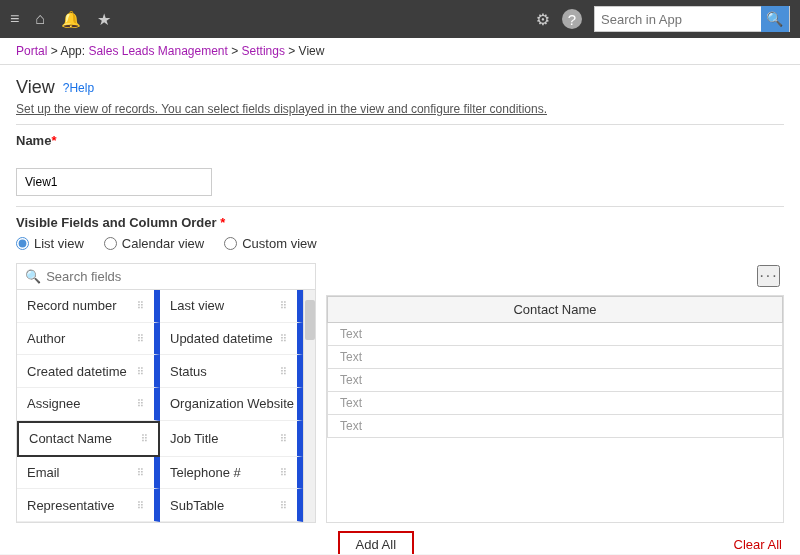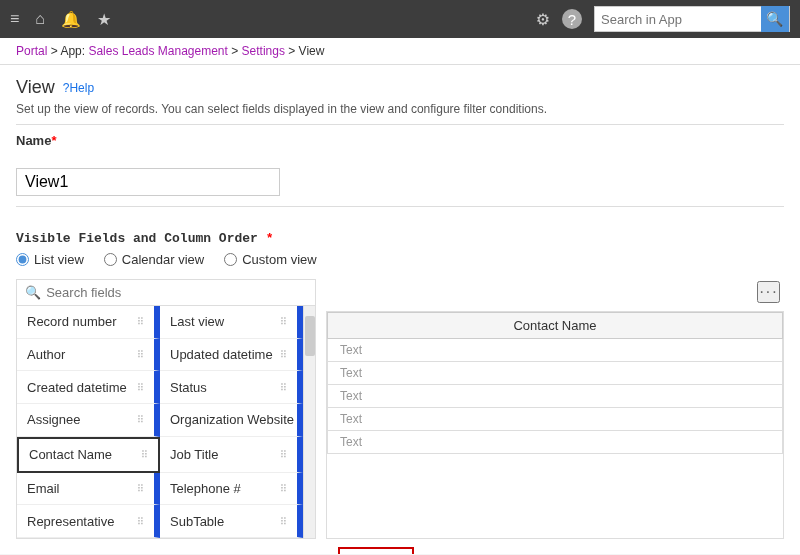--- a/index.html
+++ b/index.html
@@ -22,29 +22,29 @@
     
     .breadcrumb { padding: 6px 16px; font-size: 12px; background: #fff; border-bottom: 1px solid #ddd; }
     .breadcrumb a { color: #a21caf; text-decoration: none; }
     .breadcrumb span { color: #333; }
 
     
     .main { background: #fff; padding: 12px 16px; height: calc(555px - 38px - 28px); overflow: hidden; }
 
     .page-title { font-size: 18px; font-weight: normal; color: #333; display: flex; align-items: center; gap: 8px; }
     .help-link { font-size: 12px; color: #1a73e8; text-decoration: none; }
-    .page-desc { font-size: 12px; color: #555; margin: 4px 0 8px 0; }
+    .page-desc { font-size: 12px; color: #555; margin: 4px 0 8px 0; text-decoration: underline; }
     .divider { border: none; border-top: 1px solid #ddd; margin: 8px 0; }
 
     
     .field-label { font-size: 13px; font-weight: bold; margin-bottom: 20px; }
     .required { color: red; }
-    .name-input { width: 264px; height: 28px; border: 1px solid #ccc; padding: 0 8px; font-size: 16px; outline: none; }
-
-    .section-label { font-size: 13px; font-weight: bold; margin: 24px 0 6px 0; font-family: Liberation Mono, monospace; }
+    .name-input { width: 196px; height: 28px; border: 1px solid #ccc; padding: 0 8px; font-size: 12px; outline: none; }
+
+    .section-label { font-size: 13px; font-weight: bold; margin: 8px 0 6px 0; }
 
     
     .radio-group { display: flex; align-items: center; gap: 20px; margin-bottom: 12px; }
     .radio-item { display: flex; align-items: center; gap: 5px; cursor: pointer; font-size: 13px; }
     .radio-item input[type=radio] { accent-color: #4a90d9; }
 
     
     .fields-panel-container { display: flex; gap: 10px; height: 260px; }
     .left-panel { width: 300px; border: 1px solid #ddd; display: flex; flex-direction: column; background: #fff; }
     .search-fields-bar { display: flex; align-items: center; padding: 5px 8px; border-bottom: 1px solid #ddd; gap: 5px; }

